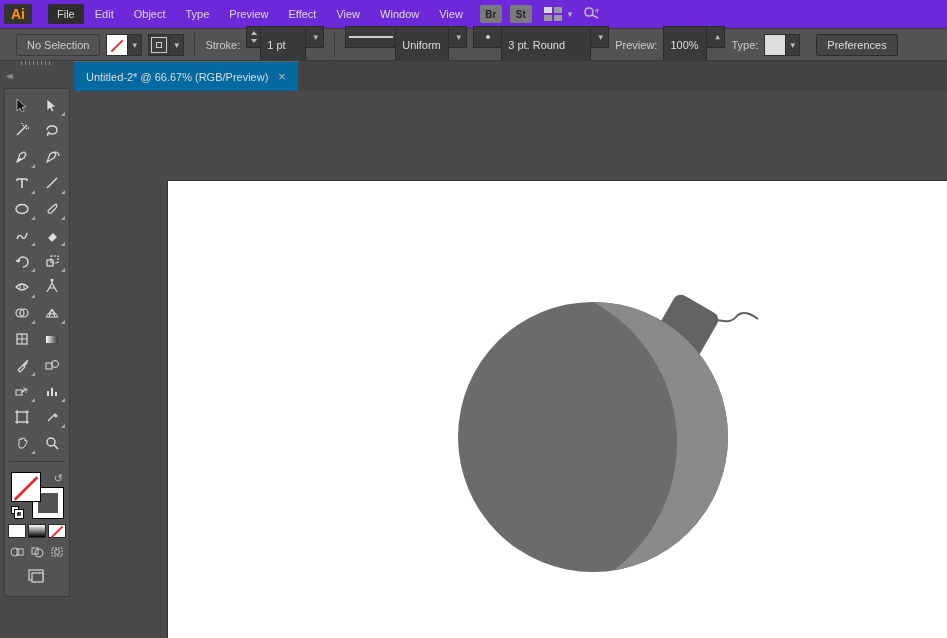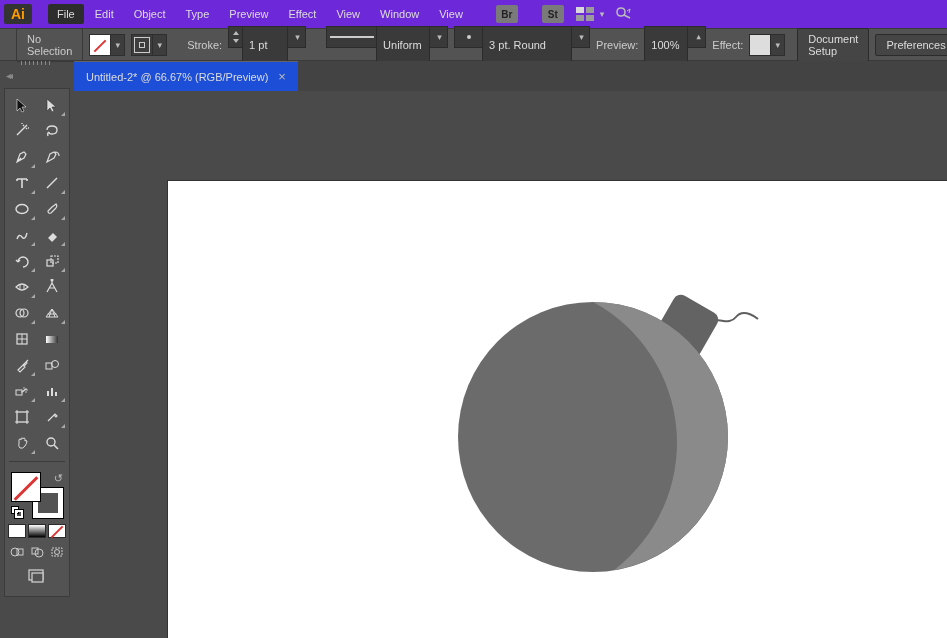--- a/index.html
+++ b/index.html
@@ -4,21 +4,21 @@
 <style>
   *{box-sizing:border-box;margin:0;padding:0;font-family:Tahoma,Arial,sans-serif;font-size:11px;color:#ddd;-webkit-user-select:none;user-select:none}
   body{background:#4a4a4a;width:947px;height:638px;overflow:hidden;position:relative}
   
   .menubar{height:28px;background:#6d28d9;display:flex;align-items:center;padding:0 4px;gap:2px}
   .ai-logo{width:28px;height:20px;display:flex;align-items:center;justify-content:center;font-weight:bold;font-size:14px;color:#ff9a00;background:#333;border-radius:2px}
   .menu-item{padding:4px 9px;border-radius:2px;cursor:pointer}
   .menu-item.active,.menu-item:hover{background:#3f3f3f}
   .menu-item.active{background:#2d2d2d}
   .menu-gap{flex:0 0 12px}
-  .bridge-btn{background:#7a7a7a;color:#222;width:22px;height:18px;border-radius:2px;display:flex;align-items:center;justify-content:center;font-weight:bold;font-size:10px;margin-left:22px;cursor:pointer}
+  .bridge-btn{background:#7a7a7a;color:#222;width:22px;height:18px;border-radius:2px;display:flex;align-items:center;justify-content:center;font-weight:bold;font-size:10px;margin-left:6px;cursor:pointer}
   .ws-group{display:flex;align-items:center;margin-left:10px;gap:4px}
   .ws-icon svg{display:block}
   .chev{font-size:9px;color:#bbb;margin-left:2px}
   .search-icon{margin-left:8px}
   
   .optbar{height:33px;background:#535353;border-top:1px solid #3b3b3b;border-bottom:1px solid #3b3b3b;display:flex;align-items:center;padding:0 16px;gap:6px}
   .noselection{border:1px solid #393939;padding:4px 10px;color:#ccc;border-radius:2px}
   .swatch{width:22px;height:22px;display:flex;align-items:center;justify-content:center;border:1px solid #2e2e2e;background:#3d3d3d;position:relative}
   .swatch.nofill::after{content:"";position:absolute;left:2px;right:2px;top:50%;border-top:2px solid #d33;transform:rotate(-45deg)}
   .dd{width:14px;height:22px;display:flex;align-items:center;justify-content:center;border:1px solid #2e2e2e;border-left:none;background:#3d3d3d;cursor:pointer}
@@ -36,21 +36,21 @@
   .opacity-box .arrow{width:18px;height:22px;border:1px solid #2b2b2b;border-left:none;background:#3a3a3a;display:flex;align-items:center;justify-content:center;cursor:pointer}
   .style-swatch{width:22px;height:22px;background:#ddd;border:1px solid #2b2b2b}
   .btn{border:1px solid #2b2b2b;background:#454545;padding:4px 10px;border-radius:2px;cursor:pointer}
   .gap4{width:4px}
   
   .sq-outer{width:16px;height:16px;border:1px solid #ccc;display:flex;align-items:center;justify-content:center}
   .sq-inner{width:6px;height:6px;border:1px solid #ccc}
   .sep{width:1px;height:24px;background:#3a3a3a;margin:0 4px}
   
   .tabbar{position:absolute;top:61px;left:74px;right:0;height:30px;background:#434343;display:flex;align-items:flex-end}
-  .doc-tab{height:30px;background:#1d4ed8;display:flex;align-items:center;padding:3px 12px;gap:10px;border-top:1px solid #646464}
+  .doc-tab{height:30px;background:#0369a1;display:flex;align-items:center;padding:3px 12px;gap:10px;border-top:1px solid #646464}
   .doc-tab .close{font-size:13px;cursor:pointer;color:#bbb}
   .grip-strip{position:absolute;top:61px;left:10px;width:50px;height:6px;display:flex;justify-content:center;gap:3px}
   .grip-strip span{width:1px;height:4px;background:#888}
   .collapse-arrows{position:absolute;top:70px;left:6px;width:16px;height:10px;font-size:10px;color:#888;letter-spacing:-3px}
   
   .toolbox{position:absolute;top:88px;left:4px;width:66px;background:#535353;border:1px solid #3b3b3b;padding:4px 2px 8px;display:flex;flex-direction:column;gap:2px}
   .toolrow{display:flex;gap:2px;justify-content:center}
   .tool{width:28px;height:24px;display:flex;align-items:center;justify-content:center;border-radius:2px;cursor:pointer;position:relative}
   .tool svg{display:block}
   .tool .corner{position:absolute;right:1px;bottom:1px;width:0;height:0;border-right:4px solid #aaa;border-top:4px solid transparent}
@@ -178,30 +178,29 @@
   </div>
 
   <span class="lbl">Preview:</span>
   <div class="opacity-box">
     <div class="field">100%</div>
     <div class="arrow">
         <span class="chev" style="display:inline-block;transform:rotate(-90deg)">▸</span>
       </div>
   </div>
 
-  <span class="lbl">Effect:</span>
+  <span class="lbl">Type:</span>
   <div class="pair">
     <div class="style-swatch"></div>
     <div class="dd">
         <span class="chev">▾</span>
       </div>
   </div>
 
   <div class="gap4"></div>
-  <div class="btn">Document Setup</div>
   <div class="btn">Preferences</div>
 
 </div>
 
 <div class="grip-strip">
   <span></span>
     <span></span>
     <span></span>
     <span></span>
     <span></span>

